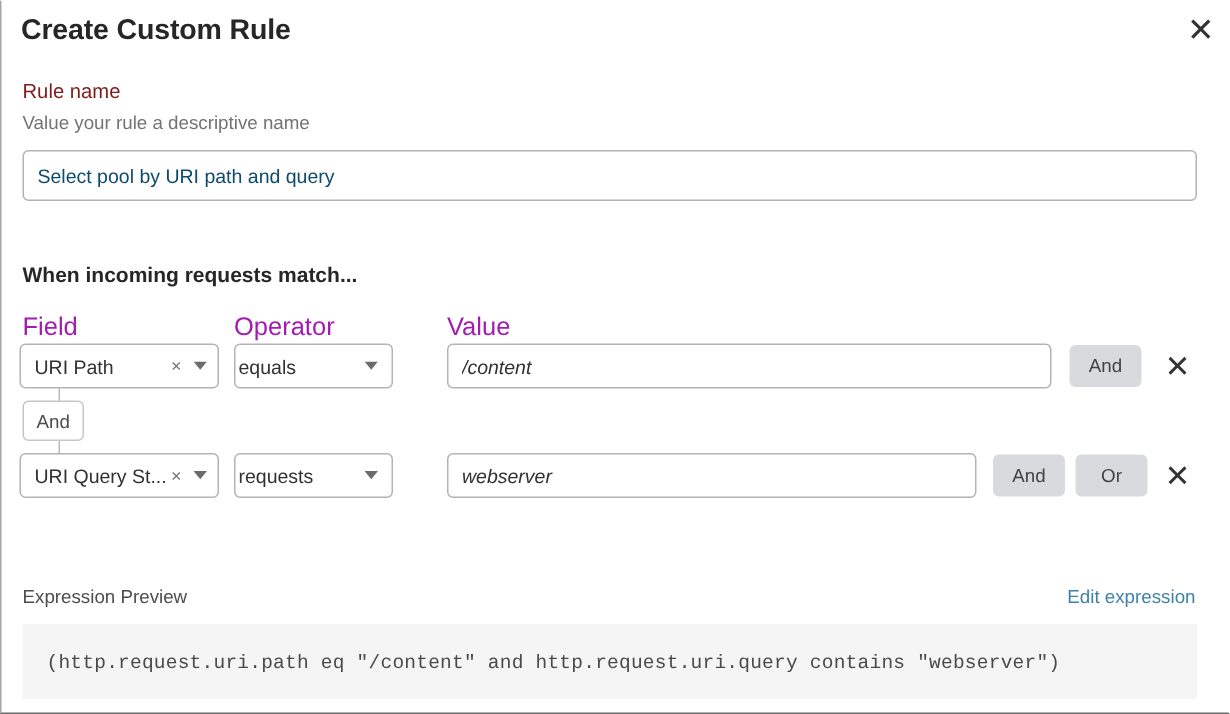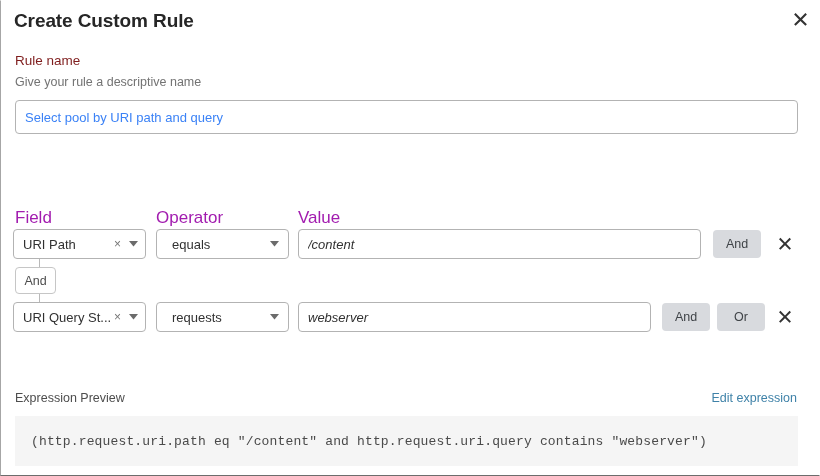--- a/index.html
+++ b/index.html
@@ -75,21 +75,21 @@
     left: 14px;
     top: 99px;
     width: 783px;
     height: 28px;
     box-sizing: border-box;
     border: 1px solid #b3b3b3;
     border-radius: 4px;
     background: #ffffff;
     font-family: "Liberation Sans", sans-serif;
     font-size: 13px;
-    color: #3b82f6;
+    color: #0c4a6e;
     padding: 16px 9px;
     outline: none;
   }
 
   
   .match-heading {
     position: absolute;
     left: 14px;
     top: 174px;
     font-size: 14px;
@@ -161,24 +161,24 @@
     flex: 0 0 auto;
     width: 12px;
     display: flex;
     align-items: center;
     justify-content: center;
     cursor: pointer;
   }
 
   .op-sel {
     left: 155px;
-    width: 133px;
-    display: flex;
-    align-items: center;
-    padding: 0 8px 0 15px;
+    width: 106px;
+    display: flex;
+    align-items: center;
+    padding: 0 8px 0 2px;
     cursor: pointer;
   }
   .op-sel .txt {
     flex: 1 1 auto;
     white-space: nowrap;
   }
 
   .val-input {
     left: 297px;
     padding: 0 9px;
@@ -309,23 +309,24 @@
   <div class="dlg-title">Create Custom Rule</div>
   <button class="close-btn">
     <span>
       <svg width="15" height="15" viewBox="0 0 15 15" aria-hidden="true">
         <path d="M2.6 2.0 L7.5 6.9 L12.4 2.0 L13.9 3.5 L9.0 8.4 L13.9 13.3 L12.4 14.8 L7.5 9.9 L2.6 14.8 L1.1 13.3 L6.0 8.4 L1.1 3.5 Z" fill="#333333"></path>
       </svg>
     </span>
   </button>
 
   <div class="section-label label-rule-name">Rule name</div>
-  <div class="helper-text">Give your rule a descriptive name</div>
+  <div class="helper-text">Value your rule a descriptive name</div>
   <input class="name-input" type="text" value="Select pool by URI path and query" style="">
 
+  <div class="match-heading">When incoming requests match...</div>
 
   <div class="col-head field">Field</div>
   <div class="col-head operator">Operator</div>
   <div class="col-head value">Value</div>
 
   <div class="cond-row row-1">
     <div class="ctl field-sel">
       <span class="txt">URI Path</span>
       <span class="clear-x">×</span>
       <span class="caret">

